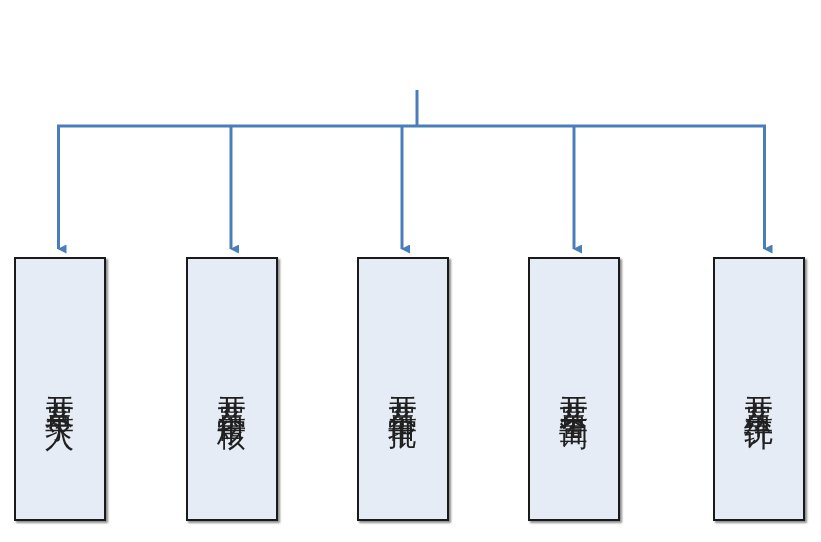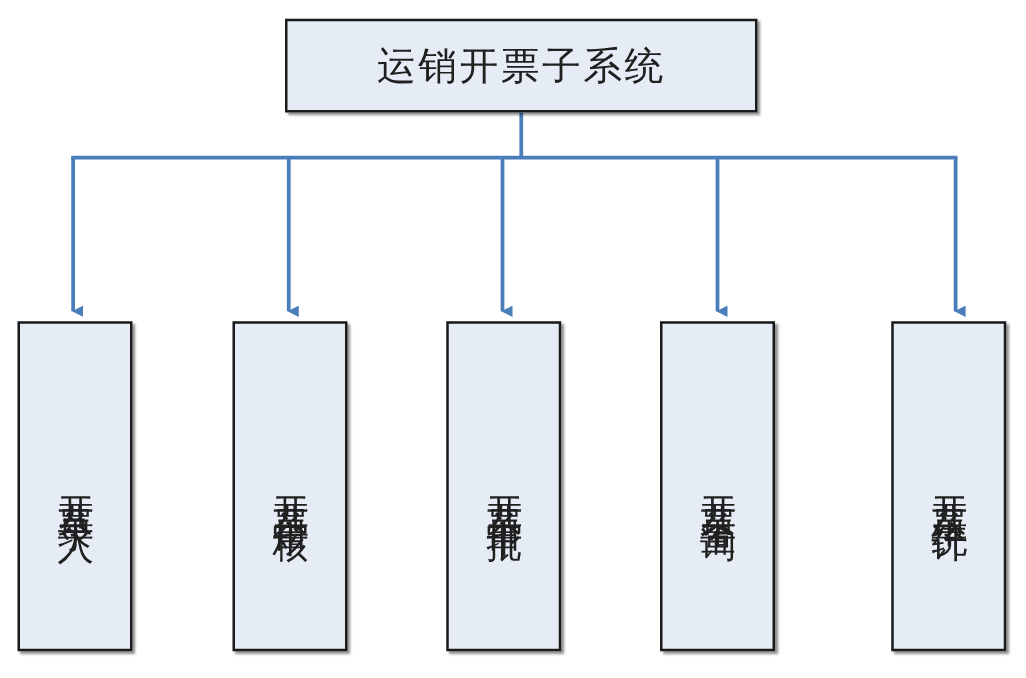--- a/index.html
+++ b/index.html
@@ -92,23 +92,20 @@
 
     <line x1="57" y1="126" x2="766" y2="126" stroke="#4a7ebb" stroke-width="3"></line>
 
     <line x1="58.5" y1="126" x2="58.5" y2="249" stroke="#4a7ebb" stroke-width="3" marker-end="url(#arrowhead)"></line>
     <line x1="231" y1="126" x2="231" y2="249" stroke="#4a7ebb" stroke-width="3" marker-end="url(#arrowhead)"></line>
     <line x1="402" y1="126" x2="402" y2="249" stroke="#4a7ebb" stroke-width="3" marker-end="url(#arrowhead)"></line>
     <line x1="574" y1="126" x2="574" y2="249" stroke="#4a7ebb" stroke-width="3" marker-end="url(#arrowhead)"></line>
     <line x1="764.5" y1="126" x2="764.5" y2="249" stroke="#4a7ebb" stroke-width="3" marker-end="url(#arrowhead)"></line>
   </svg>
 
-  <div class="node node-root">
-    <span class="label">运销开票子系统</span>
-  </div>
 
   <div class="node node-leaf leaf-0">
     <span class="label-v">开票单录入</span>
   </div>
 
   <div class="node node-leaf leaf-1">
     <span class="label-v">开票单审核</span>
   </div>
 
   <div class="node node-leaf leaf-2">

